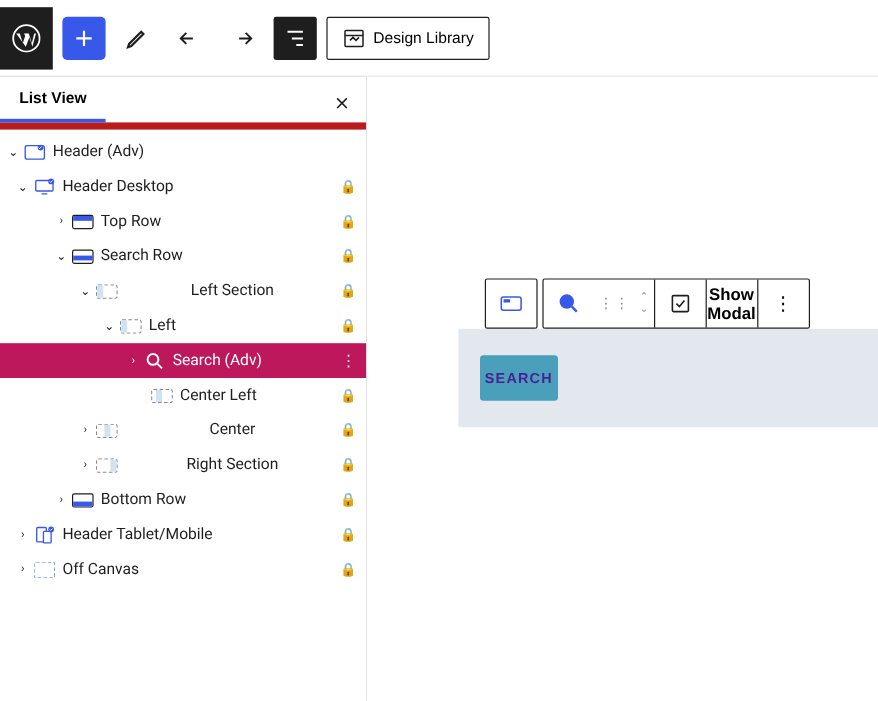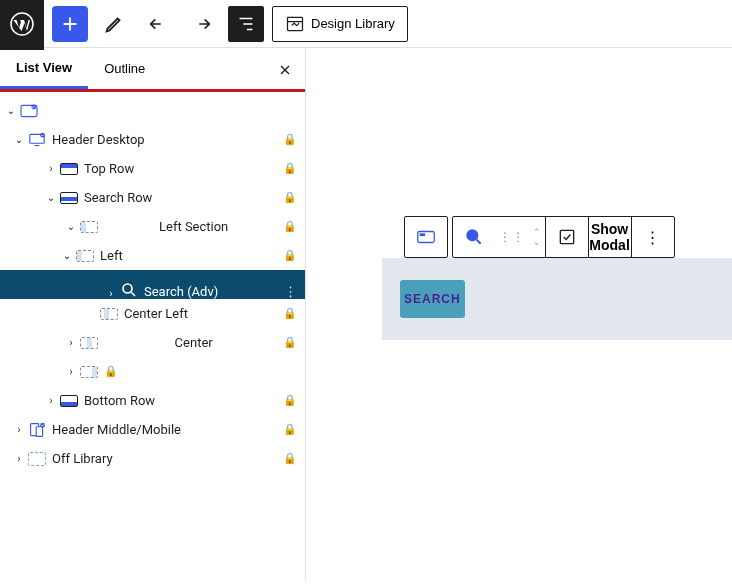--- a/index.html
+++ b/index.html
@@ -1,37 +1,37 @@
 <!DOCTYPE html>
 <html><head>
   <meta charset="utf-8">
   <style>
     * { margin: 0; padding: 0; box-sizing: border-box; }
     body { font-family: -apple-system, BlinkMacSystemFont, "Segoe UI", Roboto, sans-serif; font-size: 13px; color: #1e1e1e; width: 732px; height: 584px; overflow: hidden; }
     
-    .top-toolbar { height: 48px; background: #fff; border-bottom: 1px solid #e0e0e0; display: flex; align-items: center; padding: 0 8px; gap: 8px; }
+    .top-toolbar { height: 64px; background: #fff; border-bottom: 1px solid #e0e0e0; display: flex; align-items: center; padding: 0 8px; gap: 8px; }
     .wp-logo { width: 44px; height: 52px; background: #1e1e1e; display: flex; align-items: center; justify-content: center; margin: -8px 0 -8px -8px; }
     .wp-logo svg { width: 24px; height: 24px; fill: #fff; }
     .icon-btn { width: 36px; height: 36px; display: flex; align-items: center; justify-content: center; border: none; background: transparent; cursor: pointer; border-radius: 2px; }
     .icon-btn.primary { background: #3858e9; border-radius: 4px; color: #fff; }
     .icon-btn.dark { background: #1e1e1e; color: #fff; border-radius: 2px; }
     .icon-btn svg { width: 22px; height: 22px; }
     .design-lib-btn { height: 36px; padding: 0 12px; border: 1px solid #1e1e1e; background: #fff; display: flex; align-items: center; gap: 6px; cursor: pointer; border-radius: 2px; font-size: 13px; }
     .design-lib-btn svg { width: 20px; height: 20px; }
     
     .main { display: flex; height: 532px; }
     .sidebar { width: 306px; border-right: 1px solid #e0e0e0; position: relative; }
-    .tabs { display: flex; border-bottom: 3px solid #b91c1c; height: 44px; position: relative; }
+    .tabs { display: flex; border-bottom: 6px solid #b91c1c; height: 44px; position: relative; }
     .tab { padding: 0 16px; display: flex; align-items: center; font-size: 13px; cursor: pointer; border: none; background: transparent; }
     .tab.active { font-weight: 600; border-bottom: 3px solid #3858e9; }
     .tab-close { position: absolute; right: 10px; top: 12px; width: 20px; height: 20px; border: none; background: transparent; cursor: pointer; display: flex; align-items: center; justify-content: center; }
     
     .tree { padding-top: 4px; }
     .tree-row { height: 29px; display: flex; align-items: center; padding-right: 8px; cursor: pointer; position: relative; }
-    .tree-row.selected { background: #0c4a6e; color: #fff; align-items: flex-end; }
+    .tree-row.selected { background: #be185d; color: #fff; }
     .tree-row .chevron { width: 14px; display: flex; justify-content: center; font-size: 10px; }
     .tree-row .tree-icon { width: 22px; height: 18px; display: flex; align-items: center; justify-content: center; margin-right: 4px; }
     .tree-row .label { flex: 1; font-size: 13px; }
     .tree-row .lock { color: #888; font-size: 11px; }
     .tree-row .drag { color: #fff; opacity: 0.9; }
     
     .canvas { flex: 1; background: #fff; padding: 168px 0 0 0; position: relative; }
     .floating-toolbar { position: absolute; top: 168px; left: 404px; height: 42px; display: flex; background: #fff; border: 1px solid #1e1e1e; border-radius: 2px; }
     .ft-seg { border-right: 1px solid #1e1e1e; display: flex; align-items: center; }
     .ft-seg:last-child { border-right: none; }
@@ -62,23 +62,23 @@
     .tree-icon.secicon.center .band { left: 6px; }
     .tree-icon.secicon.cl .band { left: 3px; }
     .tree-icon.secicon.right .band { right: 0; }
     .tree-icon.searchicon svg { width: 18px; height: 18px; }
     .tree-icon.offcanvas .box { width: 18px; height: 14px; border: 1px dashed #7aa5d6; border-radius: 2px; }
     
     .indent-1 { padding-left: 4px; }
     .indent-2 { padding-left: 12px; }
     .indent-3 { padding-left: 44px; }
     .indent-4 { padding-left: 64px; text-align: center; }
-    .indent-5 { padding-left: 60px; }
+    .indent-5 { padding-left: 84px; }
     .indent-6 { padding-left: 104px; }
-    .indent-7 { padding-left: 84px; }
+    .indent-7 { padding-left: 110px; }
     
     .chev-open::before { content: "⌄"; }
     .chev-closed::before { content: "›"; }
   </style>
 </head>
 <body>
 
 <div class="top-toolbar">
   <div class="wp-logo">
     <svg viewBox="0 0 24 24">
@@ -117,37 +117,37 @@
         <path d="M3 9h18M8 14l3-3 3 3 3-3"></path>
       </svg>
     <span>Design Library</span>
   </button>
 </div>
 
 <div class="main">
   <div class="sidebar">
     <div class="tabs">
       <button class="tab active">List View</button>
-      <button class="tab">Outline</button>
       <button class="tab-close">
         <svg width="16" height="16" viewBox="0 0 24 24" fill="none" stroke="#1e1e1e" stroke-width="2">
             <path d="M6 6l12 12M18 6L6 18"></path>
           </svg>
       </button>
     </div>
     <div class="tree">
       <div class="tree-row indent-1">
         <span class="chevron chev-open"></span>
         <span class="tree-icon headericon">
             <svg viewBox="0 0 24 20">
               <rect x="2" y="3" width="20" height="14" rx="2"></rect>
               <circle cx="18" cy="5" r="3" fill="#3858e9" stroke="none"></circle>
               <path d="M16 5l1 1 2-2" stroke="#fff" stroke-width="1"></path>
             </svg>
           </span>
+        <span class="label">Header (Adv)</span>
       </div>
       <div class="tree-row indent-2">
         <span class="chevron chev-open"></span>
         <span class="tree-icon headericon">
             <svg viewBox="0 0 24 20">
               <rect x="3" y="3" width="18" height="11" rx="1"></rect>
               <path d="M9 17h6"></path>
               <circle cx="19" cy="4" r="3" fill="#3858e9" stroke="none"></circle>
               <path d="M17.5 4l1 1 2-2" stroke="#fff" stroke-width="1"></path>
             </svg>
@@ -226,20 +226,21 @@
         <span class="label">Center</span>
         <span class="lock">🔒</span>
       </div>
       <div class="tree-row indent-4">
         <span class="chevron chev-closed"></span>
         <span class="tree-icon secicon right">
             <div class="box">
               <div class="band"></div>
             </div>
           </span>
+        <span class="label">Right Section</span>
         <span class="lock">🔒</span>
       </div>
       <div class="tree-row indent-3">
         <span class="chevron chev-closed"></span>
         <span class="tree-icon rowicon bot">
             <div class="box">
               <div class="band"></div>
             </div>
           </span>
         <span class="label">Bottom Row</span>
@@ -248,29 +249,29 @@
       <div class="tree-row indent-2">
         <span class="chevron chev-closed"></span>
         <span class="tree-icon headericon">
             <svg viewBox="0 0 24 20">
               <rect x="4" y="2" width="10" height="15" rx="1"></rect>
               <rect x="11" y="6" width="8" height="12" rx="1" fill="#fff"></rect>
               <circle cx="19" cy="4" r="3" fill="#3858e9" stroke="none"></circle>
               <path d="M17.5 4l1 1 2-2" stroke="#fff" stroke-width="1"></path>
             </svg>
           </span>
-        <span class="label">Header Middle/Mobile</span>
+        <span class="label">Header Tablet/Mobile</span>
         <span class="lock">🔒</span>
       </div>
       <div class="tree-row indent-2">
         <span class="chevron chev-closed"></span>
         <span class="tree-icon offcanvas">
             <div class="box"></div>
           </span>
-        <span class="label">Off Library</span>
+        <span class="label">Off Canvas</span>
         <span class="lock">🔒</span>
       </div>
     </div>
   </div>
 
   <div class="canvas">
     <div style="position:absolute; top:168px; left:98px; display:flex;">
       <div class="ft-first">
         <button class="ft-btn">
           <svg viewBox="0 0 24 24" width="22" height="22" fill="none" stroke="#3858e9" stroke-width="1.4">

